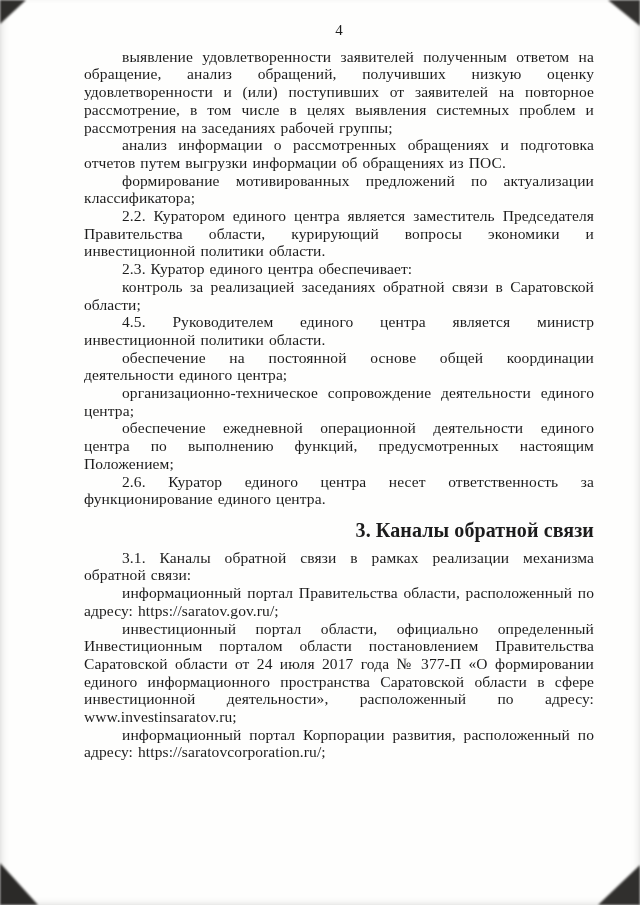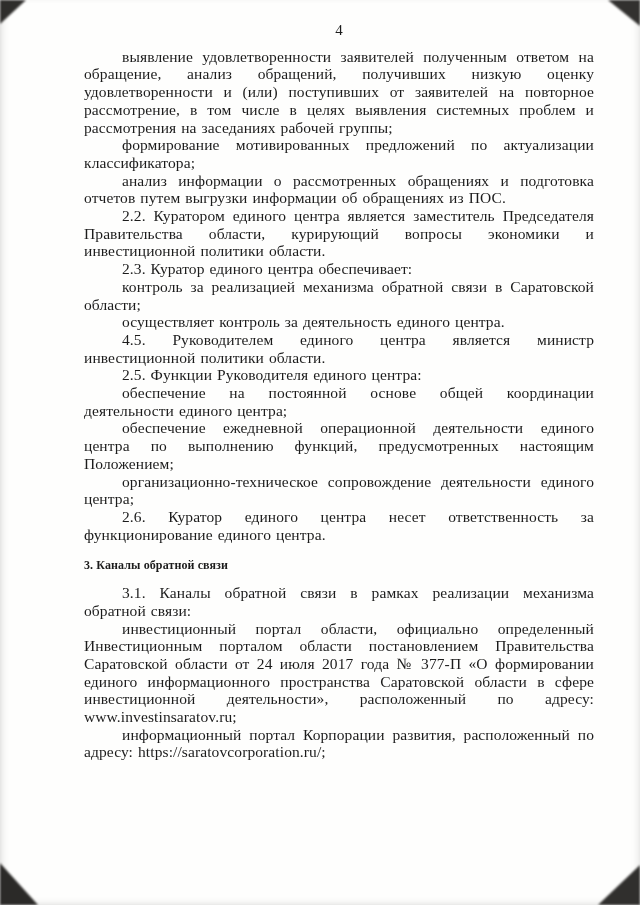--- a/index.html
+++ b/index.html
@@ -39,22 +39,22 @@
     font-size: 15px;
     margin: 0 0 8px 0;
     text-indent: 0;
   }
   p.para {
     margin: 0;
     text-indent: 38px;
     word-spacing: 1px;
   }
   h2.section-heading {
-    font-size: 12px;
-    text-align: left;
+    font-size: 20px;
+    text-align: right;
     font-weight: bold;
     margin: 14px 0 9px 0;
     text-indent: 0;
   }
   
   .corner {
     position: absolute;
     width: 0;
     height: 0;
     z-index: 5;
@@ -92,33 +92,32 @@
   <div class="corner tl"></div>
   <div class="corner tr"></div>
   <div class="corner bl"></div>
   <div class="corner br"></div>
 
   <div class="content">
 
     <div class="page-number">4</div>
 
     <p class="para">выявление удовлетворенности заявителей полученным ответом на обращение, анализ обращений, получивших низкую оценку удовлетворенности и (или) поступивших от заявителей на повторное рассмотрение, в том числе в целях выявления системных проблем и рассмотрения на заседаниях рабочей группы;</p>
+    <p class="para">анализ информации о рассмотренных обращениях и подготовка отчетов путем выгрузки информации об обращениях из ПОС.</p>
     <p class="para">формирование мотивированных предложений по актуализации классификатора;</p>
-    <p class="para">анализ информации о рассмотренных обращениях и подготовка отчетов путем выгрузки информации об обращениях из ПОС.</p>
     <p class="para">2.2. Куратором единого центра является заместитель Председателя Правительства области, курирующий вопросы экономики и инвестиционной политики области.</p>
     <p class="para">2.3. Куратор единого центра обеспечивает:</p>
-    <p class="para">контроль за реализацией механизма обратной связи в Саратовской области;</p>
-    <p class="para">осуществляет контроль за деятельность единого центра.</p>
+    <p class="para">контроль за реализацией заседаниях обратной связи в Саратовской области;</p>
     <p class="para">4.5. Руководителем единого центра является министр инвестиционной политики области.</p>
-    <p class="para">2.5. Функции Руководителя единого центра:</p>
     <p class="para">обеспечение на постоянной основе общей координации деятельности единого центра;</p>
+    <p class="para">организационно-техническое сопровождение деятельности единого центра;</p>
     <p class="para">обеспечение ежедневной операционной деятельности единого центра по выполнению функций, предусмотренных настоящим Положением;</p>
-    <p class="para">организационно-техническое сопровождение деятельности единого центра;</p>
     <p class="para">2.6. Куратор единого центра несет ответственность за функционирование единого центра.</p>
 
     <h2 class="section-heading">3. Каналы обратной связи</h2>
 
     <p class="para">3.1. Каналы обратной связи в рамках реализации механизма обратной связи:</p>
+    <p class="para">информационный портал Правительства области, расположенный по адресу: https://saratov.gov.ru/;</p>
     <p class="para">инвестиционный портал области, официально определенный Инвестиционным порталом области постановлением Правительства Саратовской области от 24 июля 2017 года № 377-П «О формировании единого информационного пространства Саратовской области в сфере инвестиционной деятельности», расположенный по адресу: www.investinsaratov.ru;</p>
     <p class="para">информационный портал Корпорации развития, расположенный по адресу: https://saratovcorporation.ru/;</p>
 
   </div>
 </div>
 
 </body></html>

